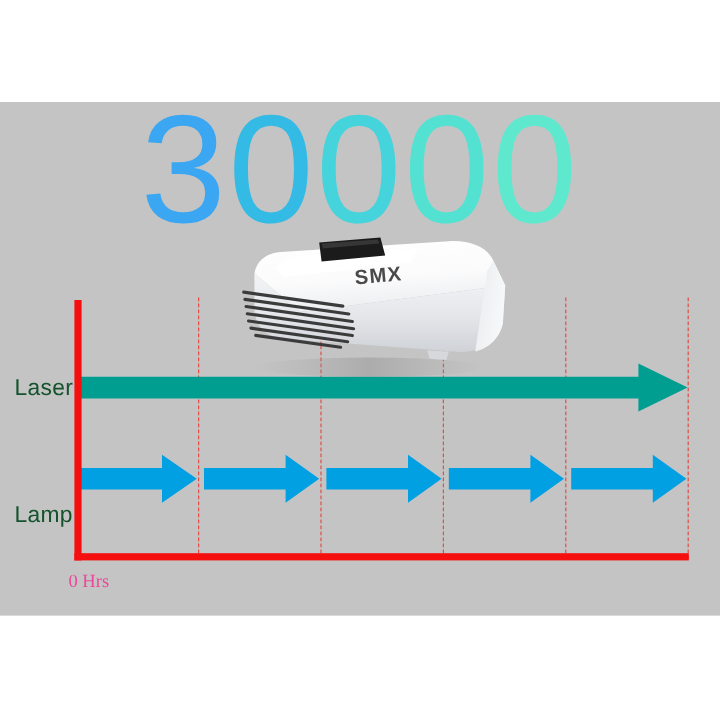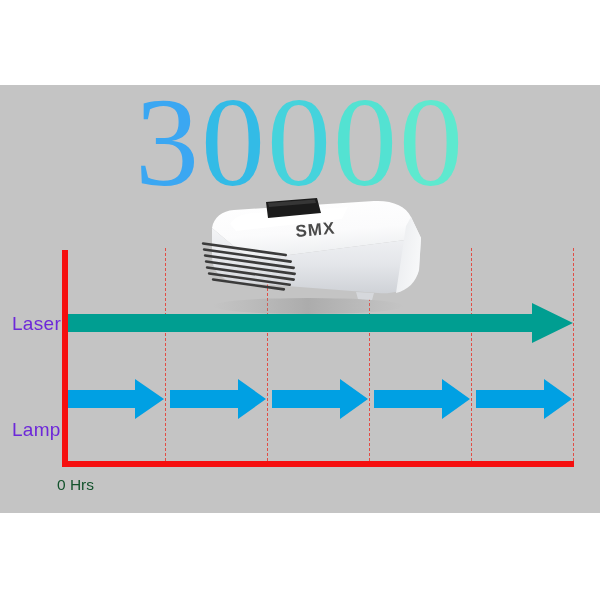--- a/index.html
+++ b/index.html
@@ -29,21 +29,21 @@
     background: #c4c4c4;
   }
 
   
   #headline {
     position: absolute;
     left: 0;
     top: 78px;
     width: 600px;
     text-align: center;
-    font-family: Liberation Serif, serif;
+    font-family: Liberation Sans, sans-serif;
     font-size: 128px;
     font-weight: 400;
     letter-spacing: 2px;
     line-height: 1;
     white-space: nowrap;
     -webkit-user-select: none;
     user-select: none;
     z-index: 2;
   }
   #headline .d {
@@ -101,21 +101,21 @@
     width: 512px;
     height: 6px;
     background: #f50f0f;
     z-index: 6;
   }
 
   .row-label {
     position: absolute;
     left: 12px;
     font-size: 19px;
-    color: #6d28d9;
+    color: #14532d;
     font-family: "Liberation Sans", sans-serif;
     letter-spacing: .3px;
     white-space: nowrap;
   }
   #label-laser { top: 228px; }
   #label-lamp  { top: 304px; margin-top: 30px; }
 
   .arrow-layer {
     position: absolute;
     left: 0;
@@ -123,22 +123,22 @@
     width: 600px;
     height: 428px;
     z-index: 5;
     overflow: visible;
   }
 
   
   .cap {
     position: absolute;
     font-size: 15.5px;
-    color: #14532d;
-    font-family: Liberation Sans, sans-serif;
+    color: #ec4899;
+    font-family: Liberation Serif, serif;
     white-space: nowrap;
     z-index: 6;
   }
   #cap-zero { left: 57px; top: 391px; }
   #cap-right {
     right: 22px;
     top: 389px;
     text-align: right;
     line-height: 1.35;
   }

